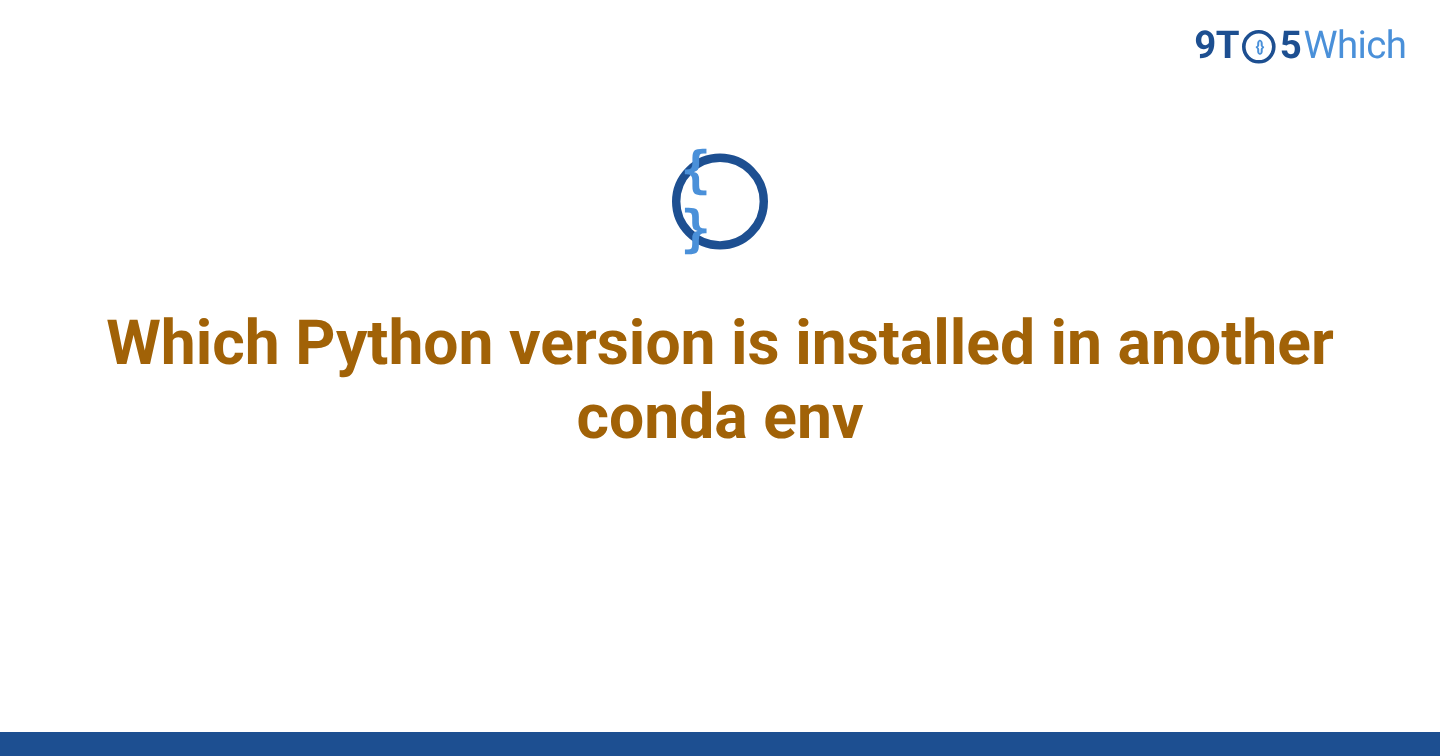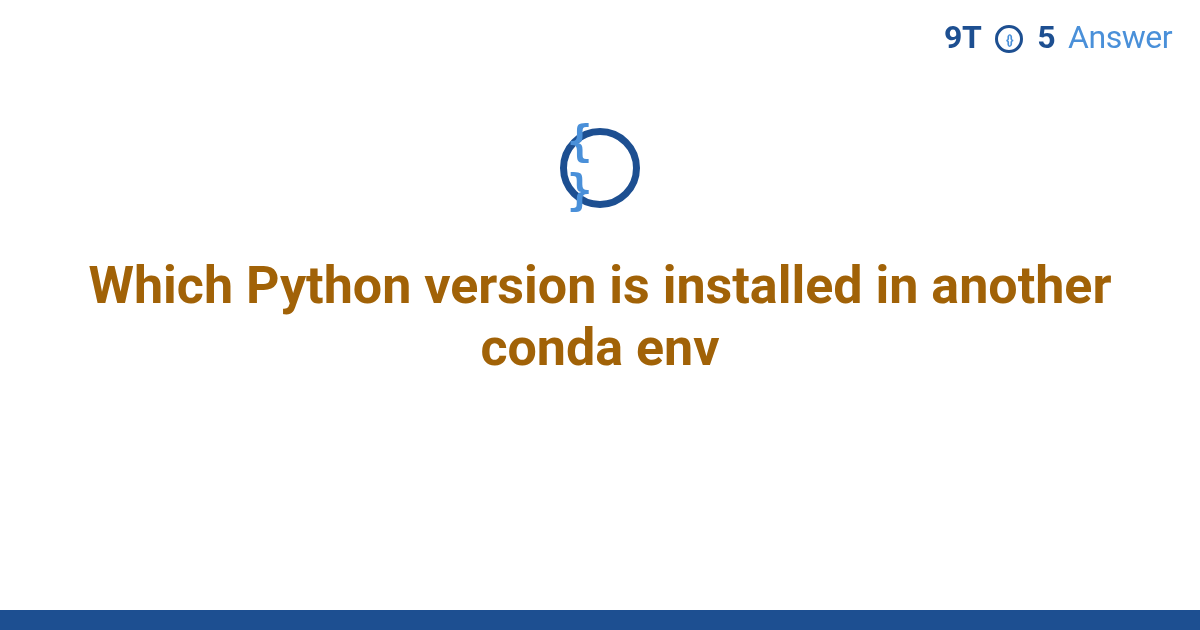--- a/index.html
+++ b/index.html
@@ -14,21 +14,21 @@
       background: #ffffff;
       position: relative;
       overflow: hidden;
     }
     .header {
       position: absolute;
       top: 18px;
       right: 28px;
       display: flex;
       align-items: center;
-      gap: 13px;
+      gap: 2px;
     }
     .logo-9t {
       font-size: 32px;
       font-weight: 700;
       color: #1d4f91;
       letter-spacing: -0.5px;
     }
     .logo-o {
       display: inline-flex;
       align-items: center;
@@ -104,21 +104,21 @@
   </style>
 </head>
 <body>
 
 <div class="header">
   <span class="logo-9t">9T</span>
   <span class="logo-o">
     <span class="logo-o-inner">{}</span>
   </span>
   <span class="logo-5">5</span>
-  <span class="logo-answer">Answer</span>
+  <span class="logo-answer">Which</span>
 </div>
 
 <div class="center-icon">
   <span class="braces">{ }</span>
 </div>
 
 <h1 class="title">Which Python version is installed in another conda env</h1>
 
 <div class="footer-bar"></div>
 

